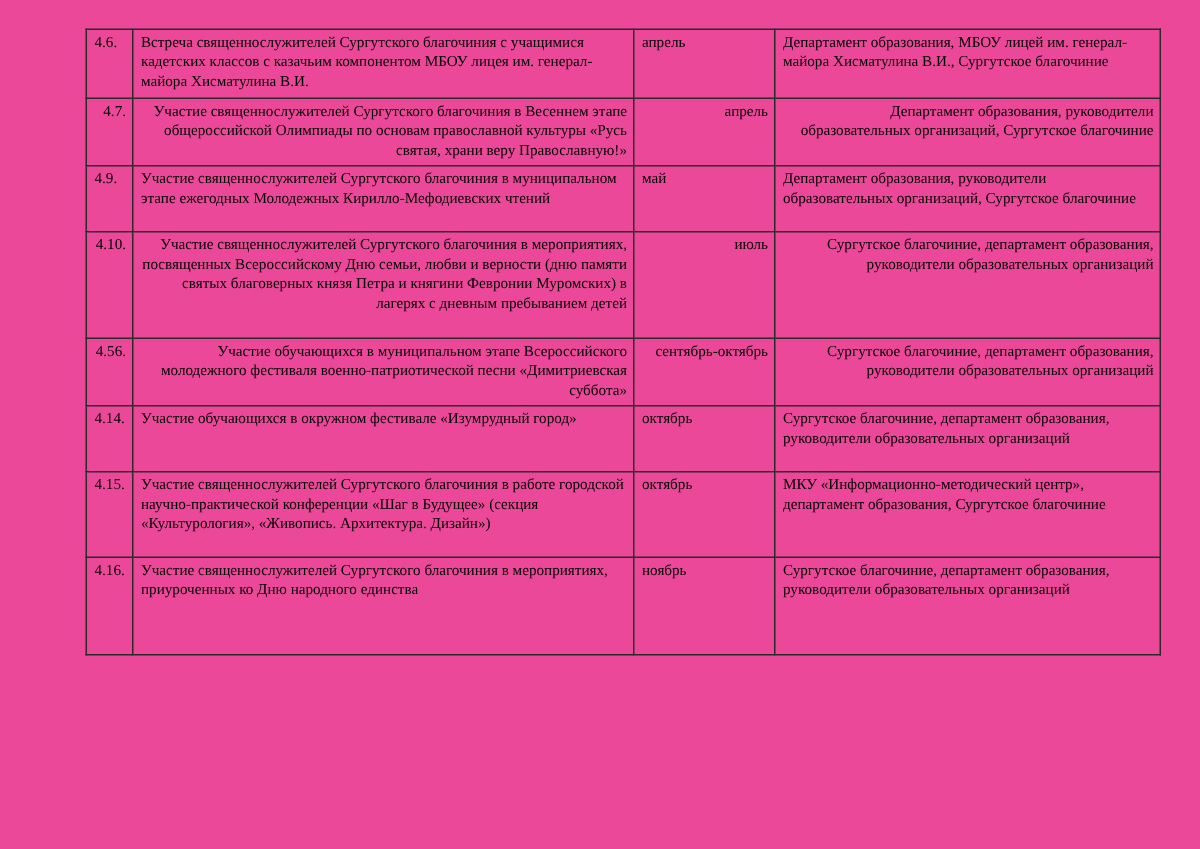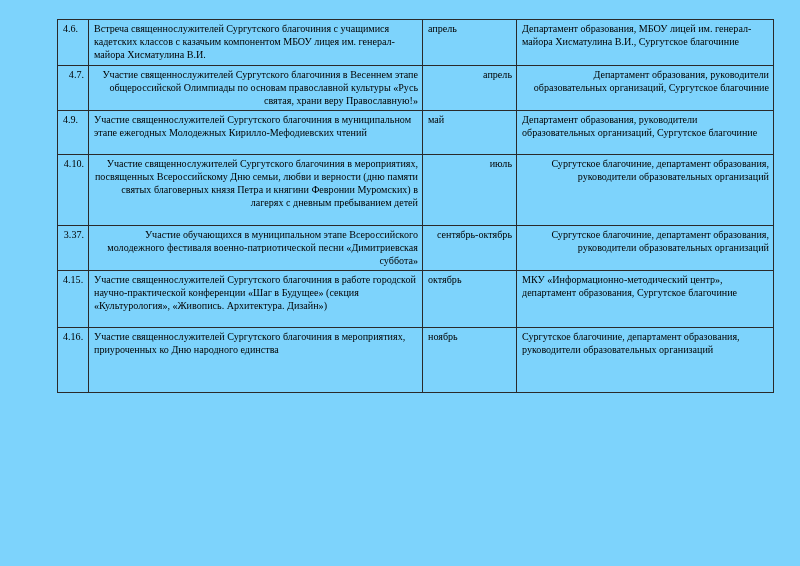--- a/index.html
+++ b/index.html
@@ -14,21 +14,21 @@
     overflow: hidden;
     font-family: "Liberation Serif", "DejaVu Serif", serif;
     color: #000000;
     -webkit-font-smoothing: antialiased;
   }
 
   .page {
     position: relative;
     width: 800px;
     height: 566px;
-    background: #7dd3fc;
+    background: #ec4899;
   }
 
   .doc-table {
     position: absolute;
     left: 57px;
     top: 19px;
     width: 716px;
     border-collapse: collapse;
     table-layout: fixed;
     font-size: 10.1px;
@@ -107,23 +107,29 @@
           <td class="cell-date">май</td>
           <td class="cell-resp">Департамент образования, руководители образовательных организаций, Сургутское благочиние</td>
         </tr>
         <tr data-h="72">
           <td class="cell-num">4.10.</td>
           <td class="cell-event">Участие священнослужителей Сургутского благочиния в мероприятиях, посвященных Всероссийскому Дню семьи, любви и верности (дню памяти святых благоверных князя Петра и княгини Февронии Муромских) в лагерях с дневным пребыванием детей</td>
           <td class="cell-date">июль</td>
           <td class="cell-resp">Сургутское благочиние, департамент образования, руководители образовательных организаций</td>
         </tr>
         <tr data-h="46">
-          <td class="cell-num">3.37.</td>
+          <td class="cell-num">4.56.</td>
           <td class="cell-event">Участие обучающихся в муниципальном этапе Всероссийского молодежного фестиваля военно-патриотической песни «Димитриевская суббота»</td>
           <td class="cell-date">сентябрь-октябрь</td>
+          <td class="cell-resp">Сургутское благочиние, департамент образования, руководители образовательных организаций</td>
+        </tr>
+        <tr data-h="45">
+          <td class="cell-num">4.14.</td>
+          <td class="cell-event">Участие обучающихся в окружном фестивале «Изумрудный город»</td>
+          <td class="cell-date">октябрь</td>
           <td class="cell-resp">Сургутское благочиние, департамент образования, руководители образовательных организаций</td>
         </tr>
         <tr data-h="58">
           <td class="cell-num">4.15.</td>
           <td class="cell-event">Участие священнослужителей Сургутского благочиния в работе городской научно-практической конференции «Шаг в Будущее» (секция «Культурология», «Живопись. Архитектура. Дизайн»)</td>
           <td class="cell-date">октябрь</td>
           <td class="cell-resp">МКУ «Информационно-методический центр», департамент образования, Сургутское благочиние</td>
         </tr>
         <tr data-h="66">
           <td class="cell-num">4.16.</td>

